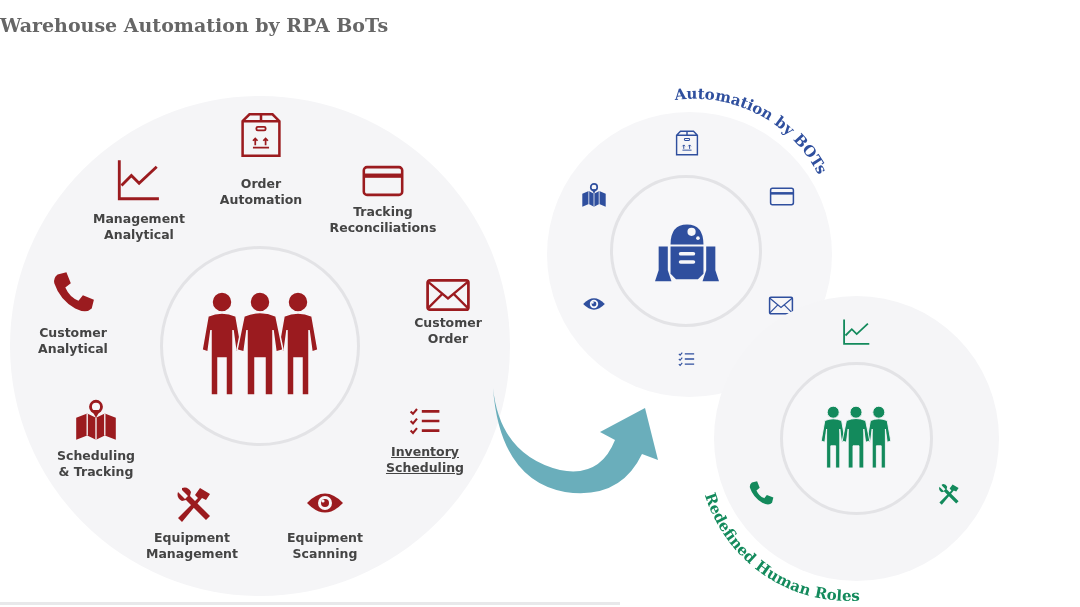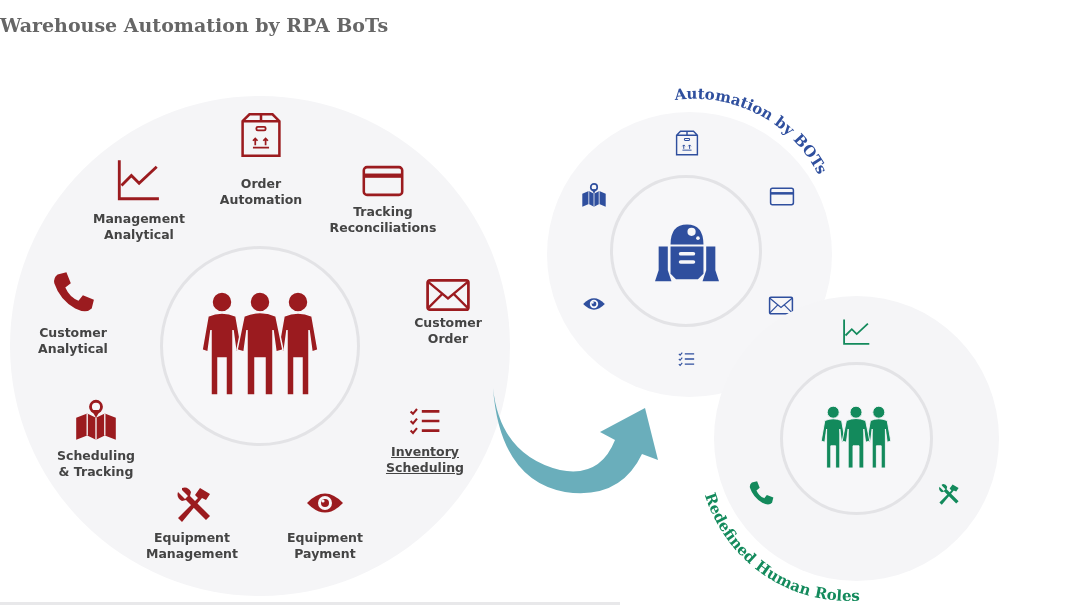--- a/index.html
+++ b/index.html
@@ -119,21 +119,21 @@
 <div class="lbl" style="left:375px;top:444px;width:100px;text-decoration:underline;">
     <span>Inventory</span>
     <span>Scheduling</span>
   </div>
 
 <svg class="abs" style="left:305px;top:490px;color:#9b1b1f" width="40" height="26">
     <use href="#i-eye"></use>
   </svg>
 <div class="lbl" style="left:275px;top:530px;width:100px;">
     <span>Equipment</span>
-    <span>Payment</span>
+    <span>Scanning</span>
   </div>
 
 <svg class="abs" style="left:172px;top:484px;color:#9b1b1f" width="44" height="40">
     <use href="#i-tools"></use>
   </svg>
 <div class="lbl" style="left:142px;top:530px;width:100px;">
     <span>Equipment</span>
     <span>Management</span>
   </div>
 

